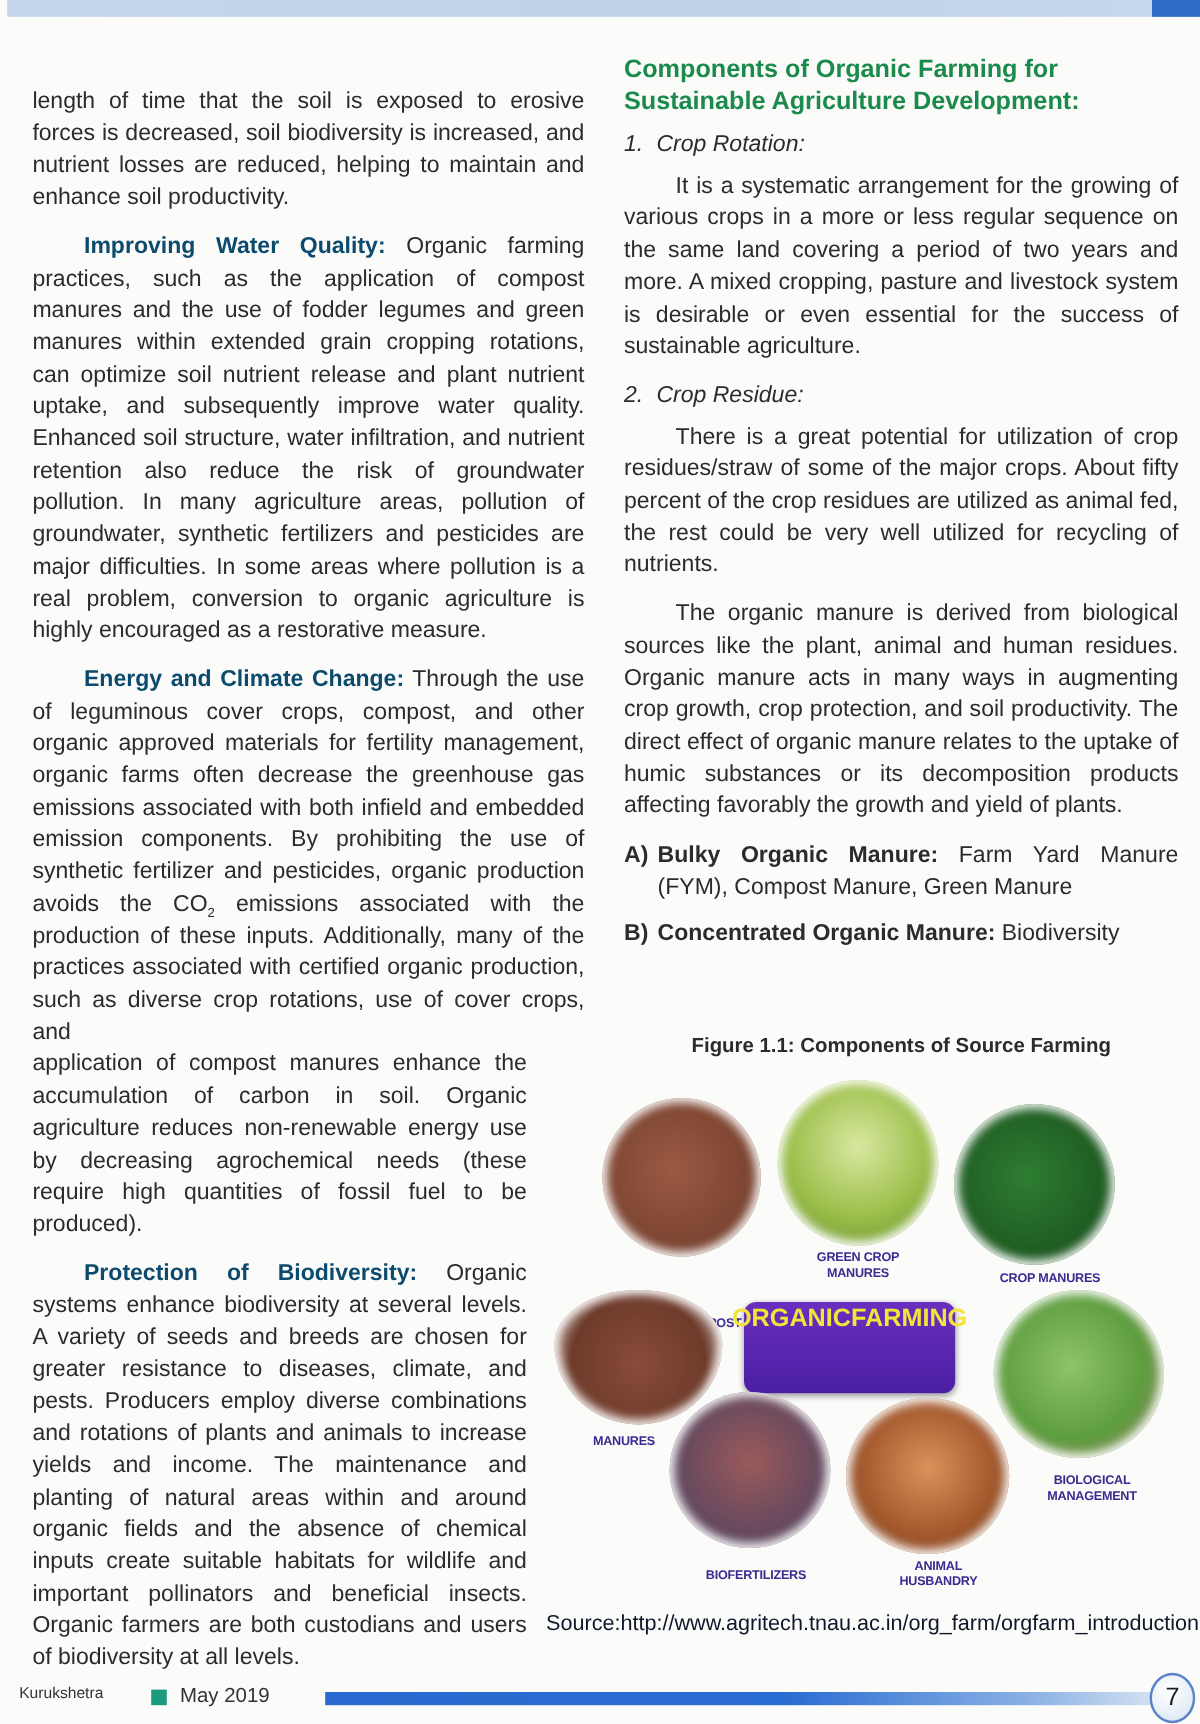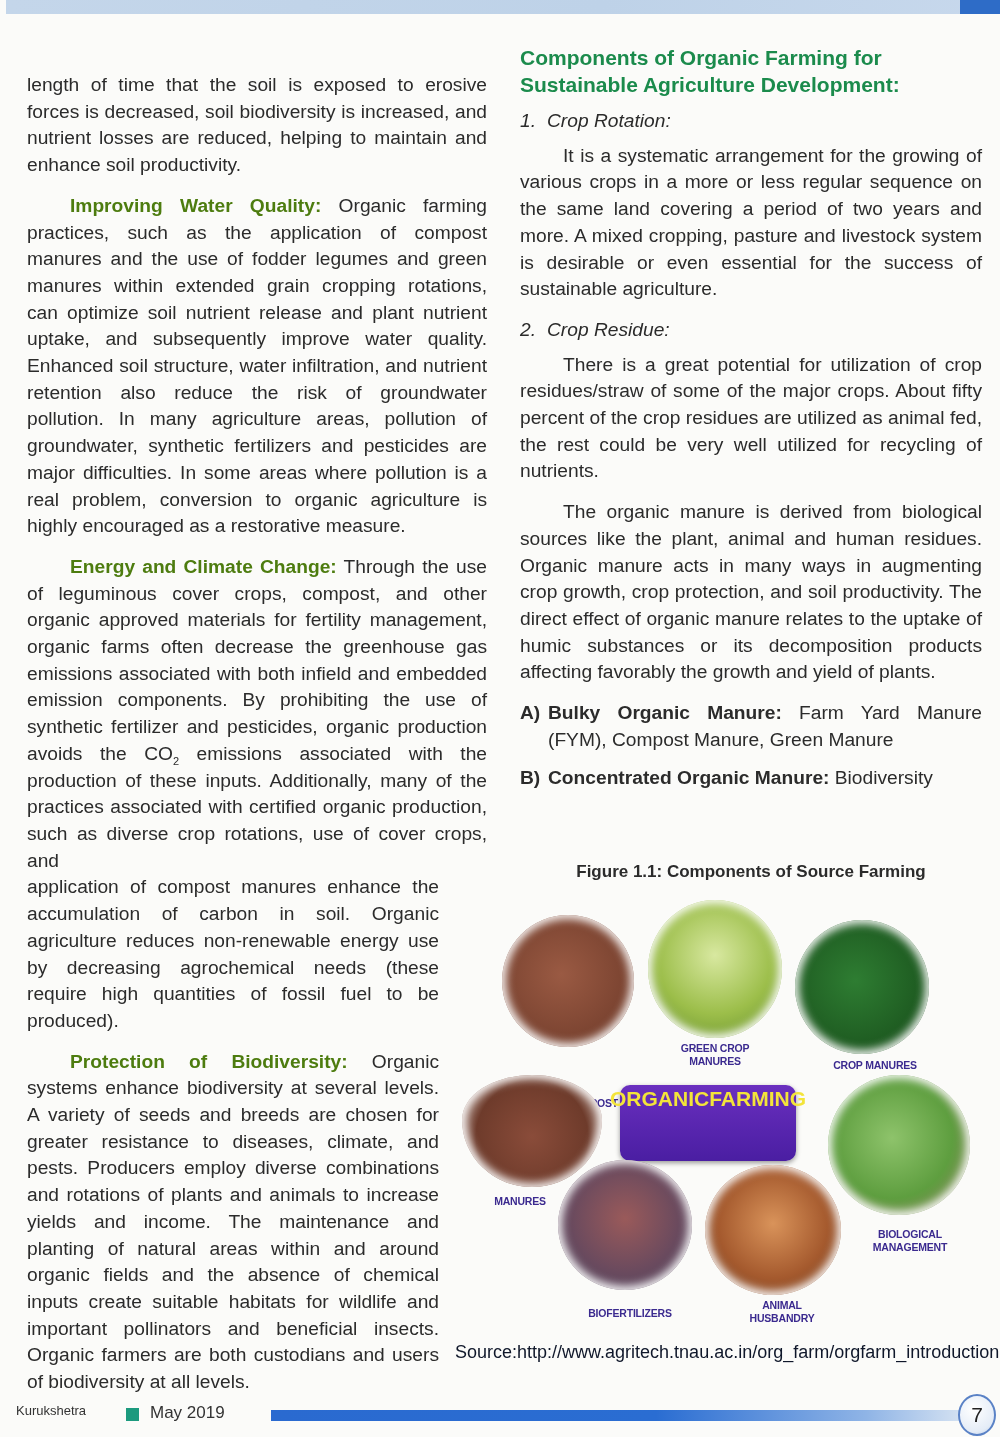--- a/index.html
+++ b/index.html
@@ -15,21 +15,21 @@
   }
   .top-band-accent {
     position: absolute; right: 0; top: 0; width: 40px; height: 14px;
     background: #2e6cc7;
   }
   .col { position: absolute; top: 44px; font-size: 19.2px; line-height: 26.7px; }
   .col-left { left: 27px; width: 460px; margin-top: 28px; }
   .col-right { left: 520px; width: 462px; }
   p { margin: 0 0 14px 0; text-align: justify; }
   .indent { text-indent: 43px; }
-  .green-head { color: #4d7c0f; font-weight: bold; }
+  .green-head { color: #0c4a6e; font-weight: bold; }
   .section-title {
     color: #1b8b4c; font-weight: bold; font-size: 21px; line-height: 27px;
     margin: 0 0 10px 0;
   }
   .sub-item { font-style: italic; margin: 0 0 8px 0; }
   .sub-item .num { display: inline-block; width: 27px; }
   .lettered { display: flex; margin: 0 0 12px 0; }
   .lettered .letter { font-weight: bold; width: 28px; flex: none; }
   .lettered .body { flex: 1; text-align: justify; }
   .lettered .body b { font-weight: bold; }

